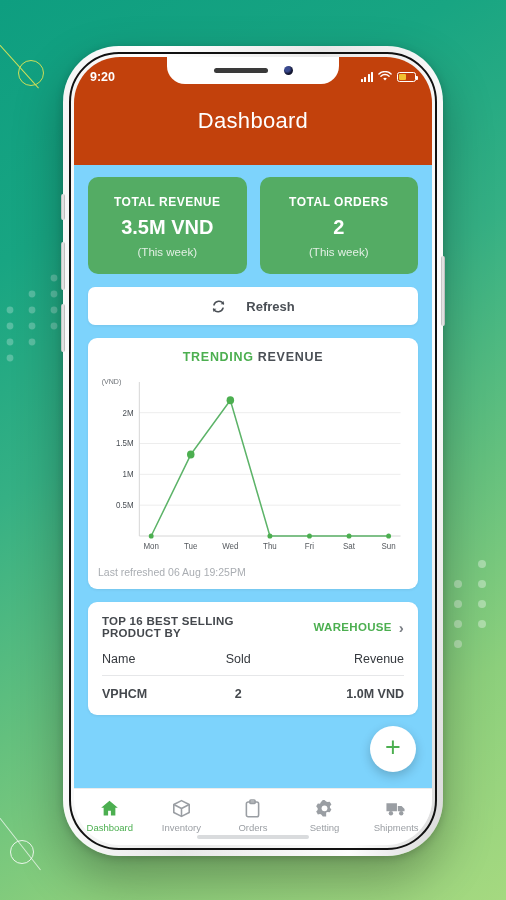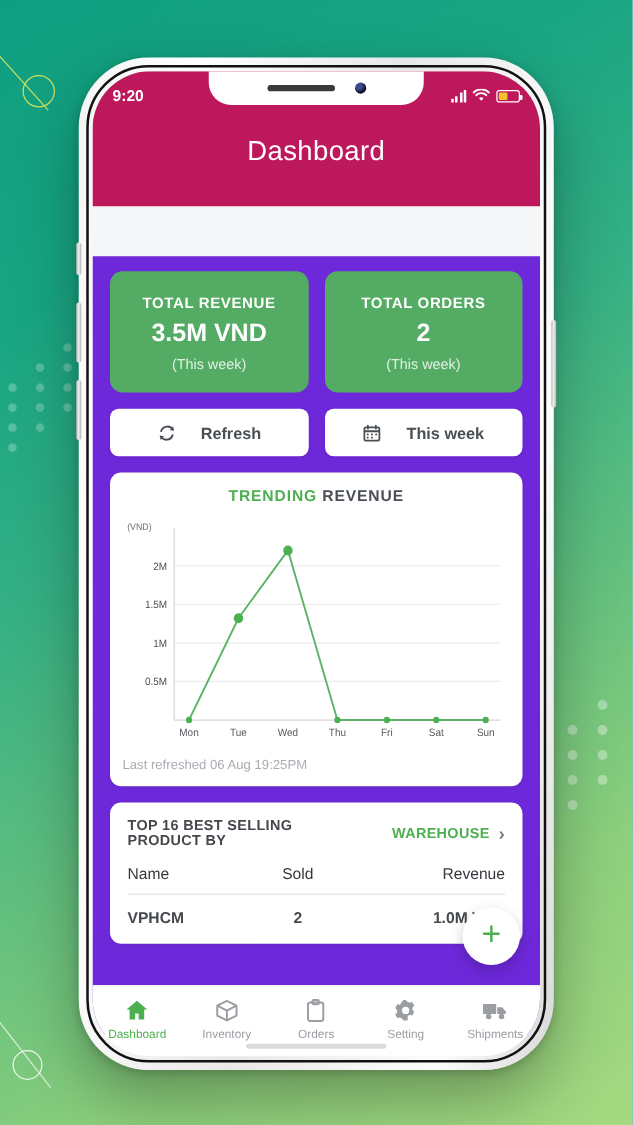--- a/index.html
+++ b/index.html
@@ -92,21 +92,21 @@
     border-radius: 2px;
   }
   .sb-1 { left: -2px; top: 148px; width: 4px; height: 26px; }
   .sb-2 { left: -2px; top: 196px; width: 4px; height: 48px; }
   .sb-3 { left: -2px; top: 258px; width: 4px; height: 48px; }
   .sb-r { right: -2px; top: 210px; width: 4px; height: 70px; }
 
   
   .header {
     position: relative;
-    background: #be185d;
+    background: #c2410c;
     padding-top: 6px;
     height: 108px;
   }
   .notch {
     position: absolute;
     left: 50%; top: 0;
     transform: translateX(-50%);
     width: 172px; height: 27px;
     background: #ffffff;
     border-bottom-left-radius: 18px;
@@ -156,22 +156,21 @@
     font-weight: normal;
     letter-spacing: .3px;
     padding-top: 18px;
   }
 
   
   .body-scroll {
     padding: 12px 14px 0;
     height: calc(100% - 108px - 57px);
     overflow: hidden;
-    background: #6d28d9;
-    margin-top: 40px;
+    background: #7dd3fc;
   }
 
   .stat-row { display: flex; gap: 13px; }
   .stat-card {
     flex: 1;
     background: #54ac64;
     border-radius: 10px;
     padding: 16px 8px 14px;
     text-align: center;
     color: #fff;
@@ -383,35 +382,20 @@
       <div class="btn-row">
         <div class="btn">
           <svg width="15" height="15" viewBox="0 0 16 16">
             <path d="M13.3 5.2A5.6 5.6 0 0 0 3.1 6.3" stroke="#4a4f55" stroke-width="1.6" fill="none" stroke-linecap="round"></path>
             <path d="M2.7 10.8a5.6 5.6 0 0 0 10.2-1.1" stroke="#4a4f55" stroke-width="1.6" fill="none" stroke-linecap="round"></path>
             <path d="M13.6 2.2v3.3h-3.3z" fill="#4a4f55"></path>
             <path d="M2.4 13.8v-3.3h3.3z" fill="#4a4f55"></path>
           </svg>
           <span>Refresh</span>
         </div>
-        <div class="btn">
-          <svg width="15" height="15" viewBox="0 0 16 16">
-            <rect x="1.6" y="3" width="12.8" height="11.4" rx="1.4" stroke="#4a4f55" stroke-width="1.5" fill="none"></rect>
-            <path d="M1.6 6.4h12.8" stroke="#4a4f55" stroke-width="1.5"></path>
-            <path d="M4.6 1.6v2.6M11.4 1.6v2.6" stroke="#4a4f55" stroke-width="1.5" stroke-linecap="round"></path>
-            <g fill="#4a4f55">
-                <rect x="3.7" y="8.4" width="1.5" height="1.5"></rect>
-                <rect x="7.3" y="8.4" width="1.5" height="1.5"></rect>
-                <rect x="10.9" y="8.4" width="1.5" height="1.5"></rect>
-                <rect x="3.7" y="11.1" width="1.5" height="1.5"></rect>
-                <rect x="7.3" y="11.1" width="1.5" height="1.5"></rect>
-              </g>
-          </svg>
-          <span>This week</span>
-        </div>
       </div>
 
       <div class="card chart-card">
         <div class="chart-title">
           <span class="hl">TRENDING</span>
           <span>REVENUE</span>
         </div>
         <div class="chart-wrap">
           <svg id="chart-svg" viewBox="0 0 330 190" preserveAspectRatio="none">
               <text x="4" y="14" fill="#6c7075" font-size="7.5" font-family="Liberation Sans, sans-serif">(VND)</text>

